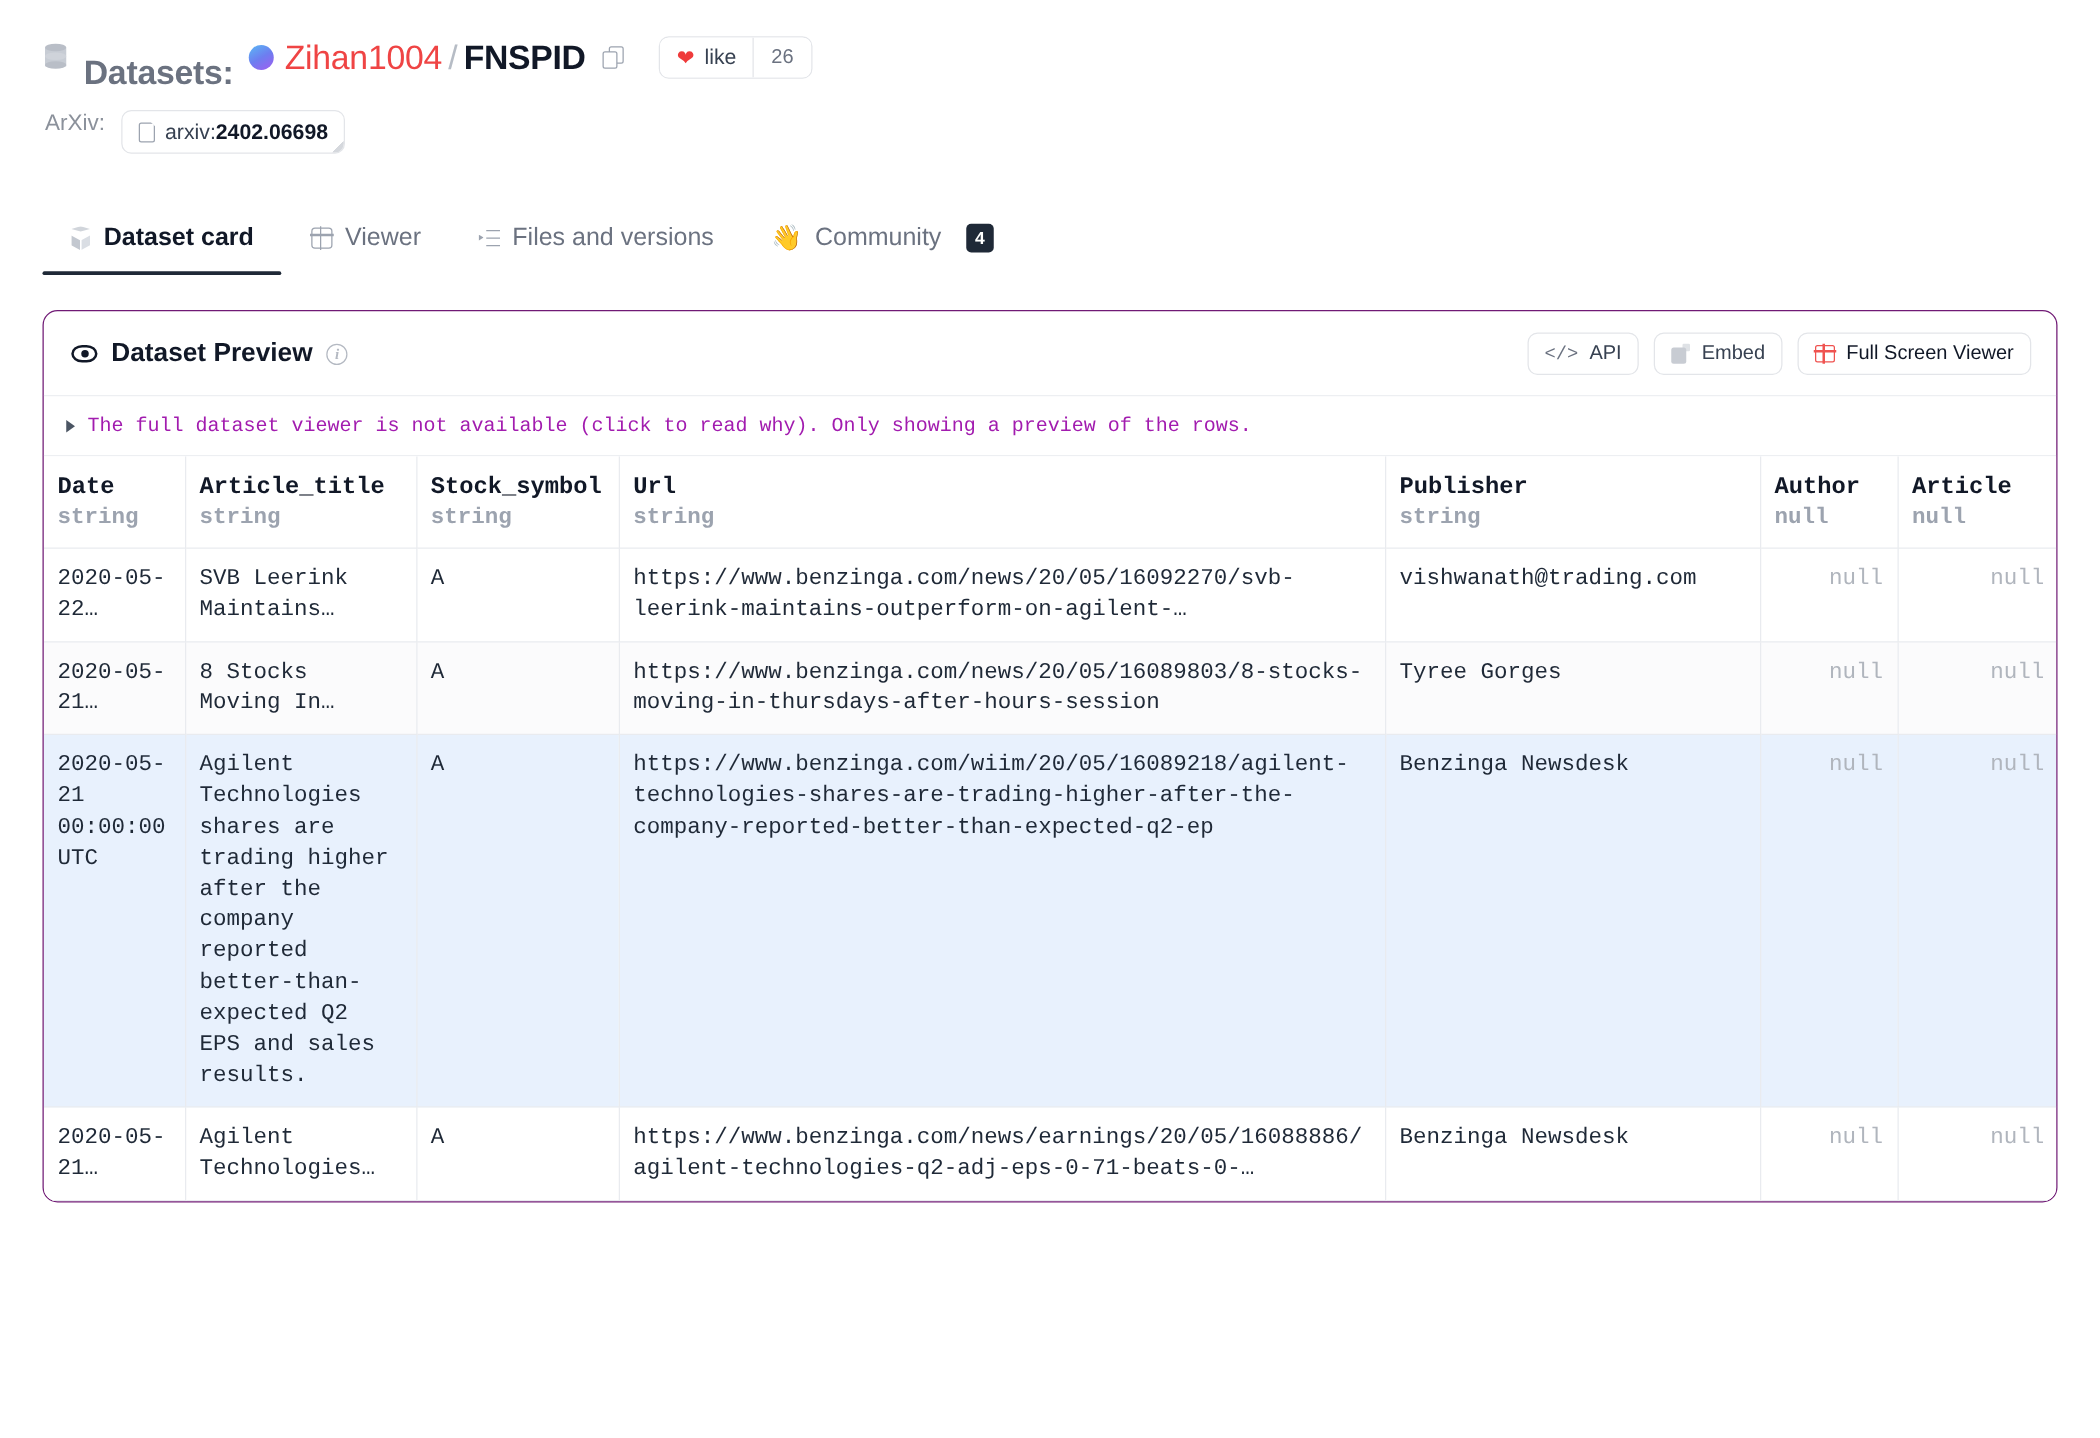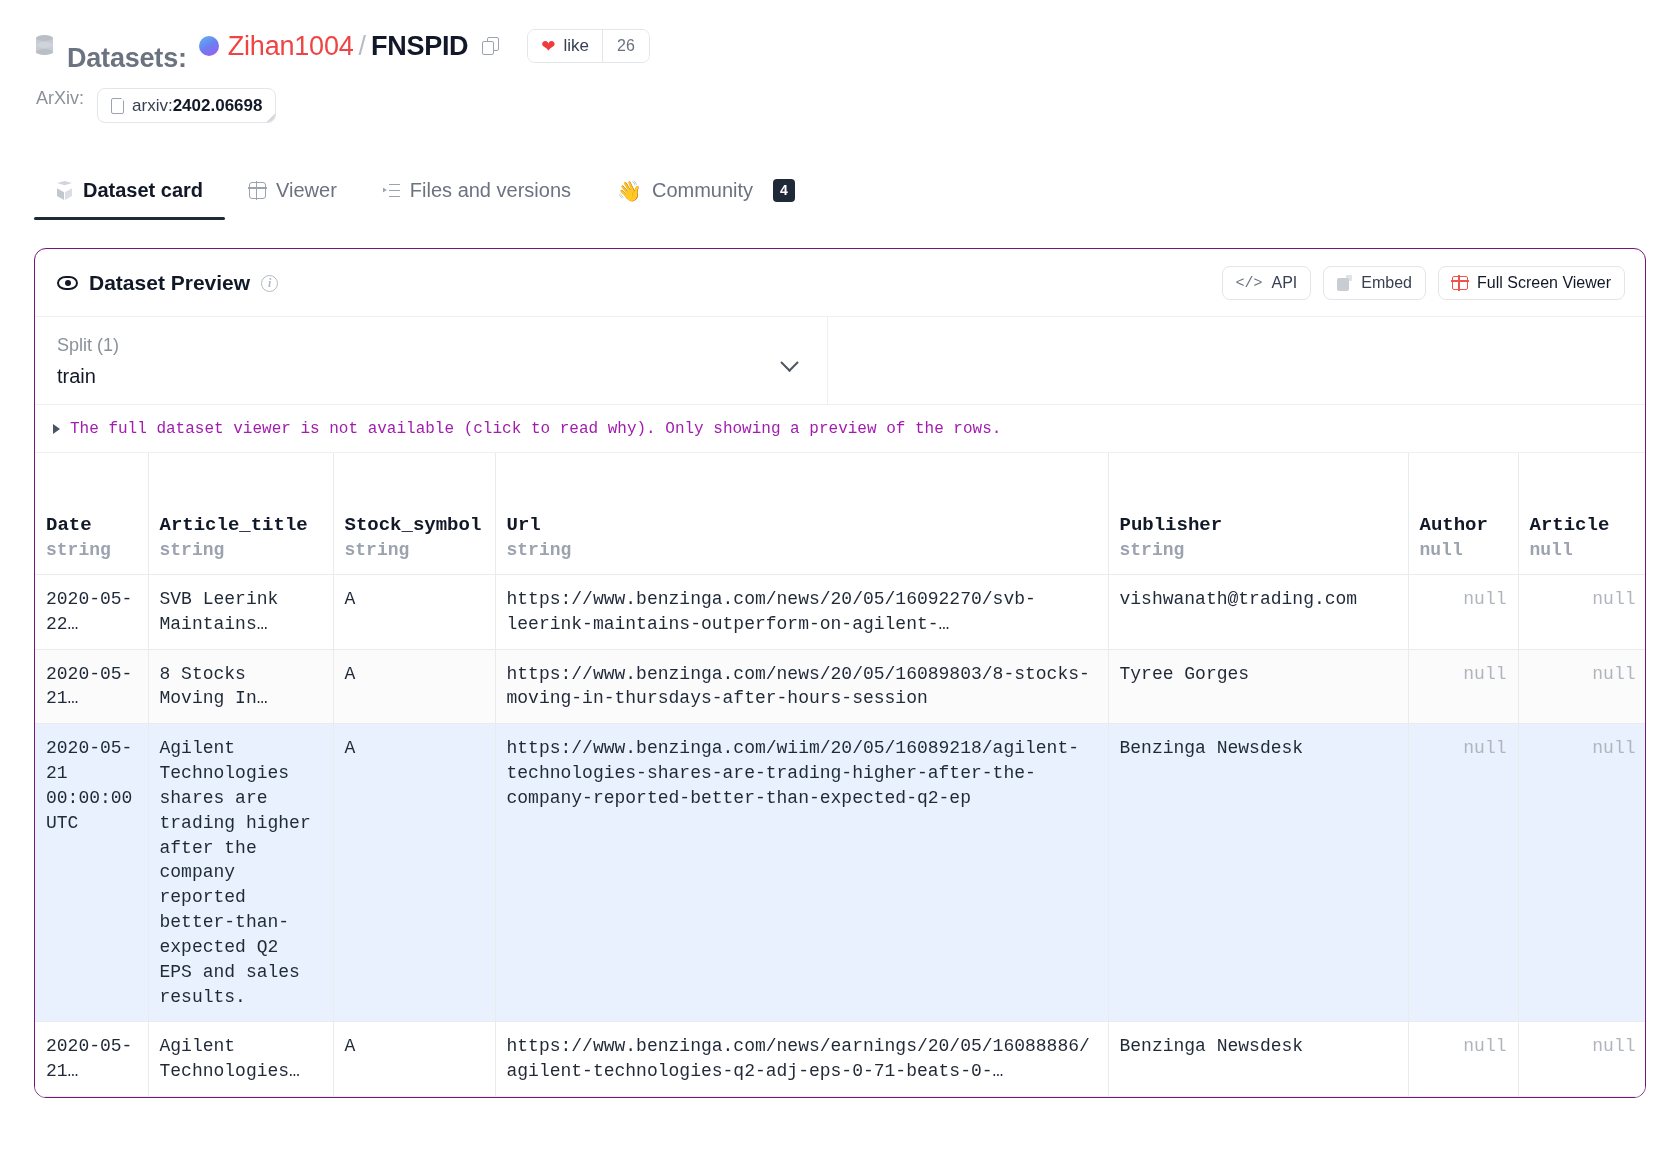--- a/index.html
+++ b/index.html
@@ -243,21 +243,21 @@
 
   
   .tbl-wrap { width: 100%; overflow: hidden; }
   table.tbl { border-collapse: collapse; table-layout: fixed; width: 1612px; }
   table.tbl th, table.tbl td {
     border-right: 1px solid #e9ebef; border-bottom: 1px solid #e9ebef;
     vertical-align: top; font-family: "Liberation Mono", monospace;
     padding: 12px 11px;
   }
   table.tbl th { text-align: left; padding: 13px 11px 14px 11px; background: #fff; }
-  .th-name { font-size: 19px; font-weight: 700; color: #111827; display: block; margin-top: 48px; }
+  .th-name { font-size: 19px; font-weight: 700; color: #111827; display: block; }
   .th-type { font-size: 18px; color: #9ca3af; display: block; margin-top: 4px; }
   td.cell { font-size: 18px; color: #1f2937; line-height: 1.38; word-break: break-word; }
   td.nullc { color: #b0b5bd; text-align: right; }
   tr.highlight td { background: #e8f1fd; }
   tr.z td { background: #fbfbfc; }
   tr.w td { background: #ffffff; }
 
   col.c-date { width: 113px; }
   col.c-title { width: 185px; }
   col.c-symbol { width: 162px; }
@@ -356,28 +356,20 @@
             </span>
           <span>Embed</span>
         </span>
         <span class="hbtn">
           <span class="fsv-ic"></span>
           <span class="fsv-label">Full Screen Viewer</span>
         </span>
       </div>
     </div>
 
-    <div class="split-row">
-      <div class="split-cell">
-        <div class="split-label">Split (1)</div>
-        <div class="split-value">train</div>
-        <span class="chev"></span>
-      </div>
-      <div class="split-empty"></div>
-    </div>
 
     <div class="notice">
       <span class="caret-right"></span>
       <span>The full dataset viewer is not available (click to read why). Only showing a preview of the rows.</span>
     </div>
 
     <div class="tbl-wrap">
       <table class="tbl">
         <colgroup>
           <col class="c-date">

